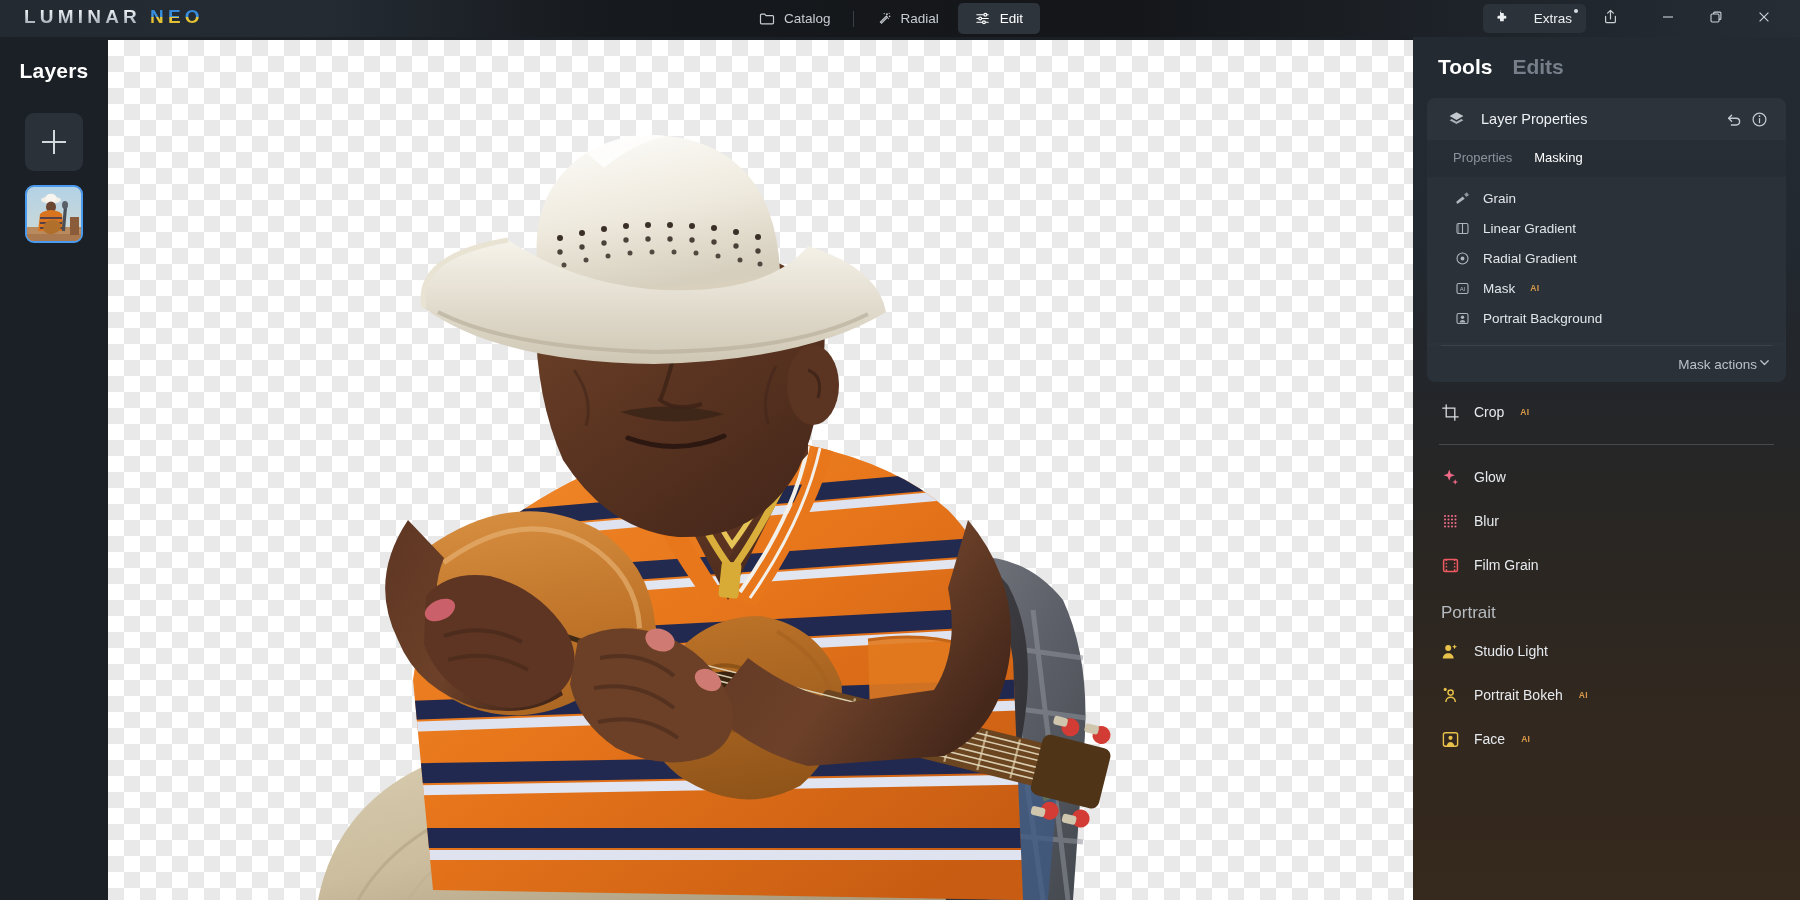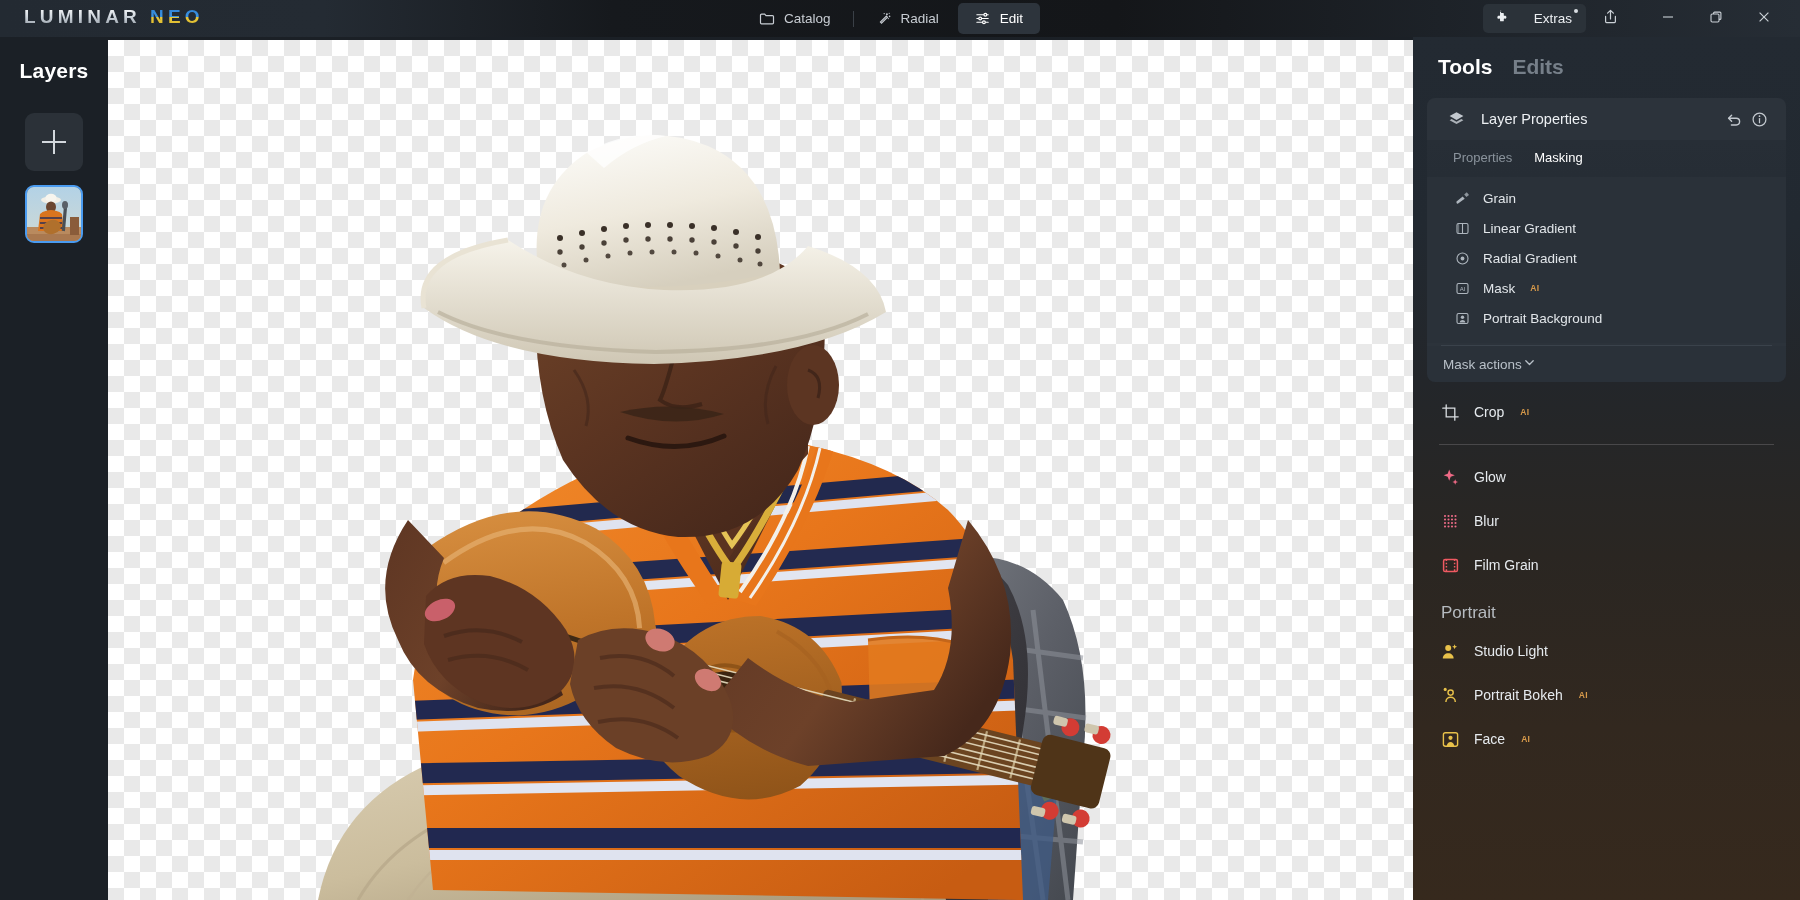--- a/index.html
+++ b/index.html
@@ -118,21 +118,21 @@
   .mask-list { background:#2a3139; padding:6px 0 10px 0; }
   .mask-item {
     display:flex; align-items:center; height:30px; padding-left:28px; gap:13px;
     font-size:13.5px; color:#e2e6ea; cursor:pointer;
   }
   .mask-item .mi { width:15px; height:15px; display:flex; align-items:center; justify-content:center; color:#aeb6be; }
   .ai-sup { font-size:8.5px; color:#d89a4a; vertical-align:super; font-weight:700; margin-left:2px; letter-spacing:.3px; }
 
   .mask-actions-divider { height:1px; background:#3a424b; margin:2px 14px 0 14px; }
   .mask-actions {
-    margin:0 14px; height:36px; display:flex; align-items:center; justify-content:flex-start;
+    margin:0 14px; height:36px; display:flex; align-items:center; justify-content:flex-end;
     padding:0 14px 0 16px; background:#2a3139; border-radius:0 0 8px 8px;
     font-size:13.5px; color:#b9c1c9; cursor:pointer;
   }
 
   .tool-row {
     display:flex; align-items:center; height:44px; padding-left:28px; gap:14px;
     font-size:14px; color:#e6eaee; cursor:pointer;
   }
   .tool-row .ti { width:19px; height:19px; display:flex; align-items:center; justify-content:center; }
   .tool-divider { height:1px; background:#49484a; margin:10px 26px; }

